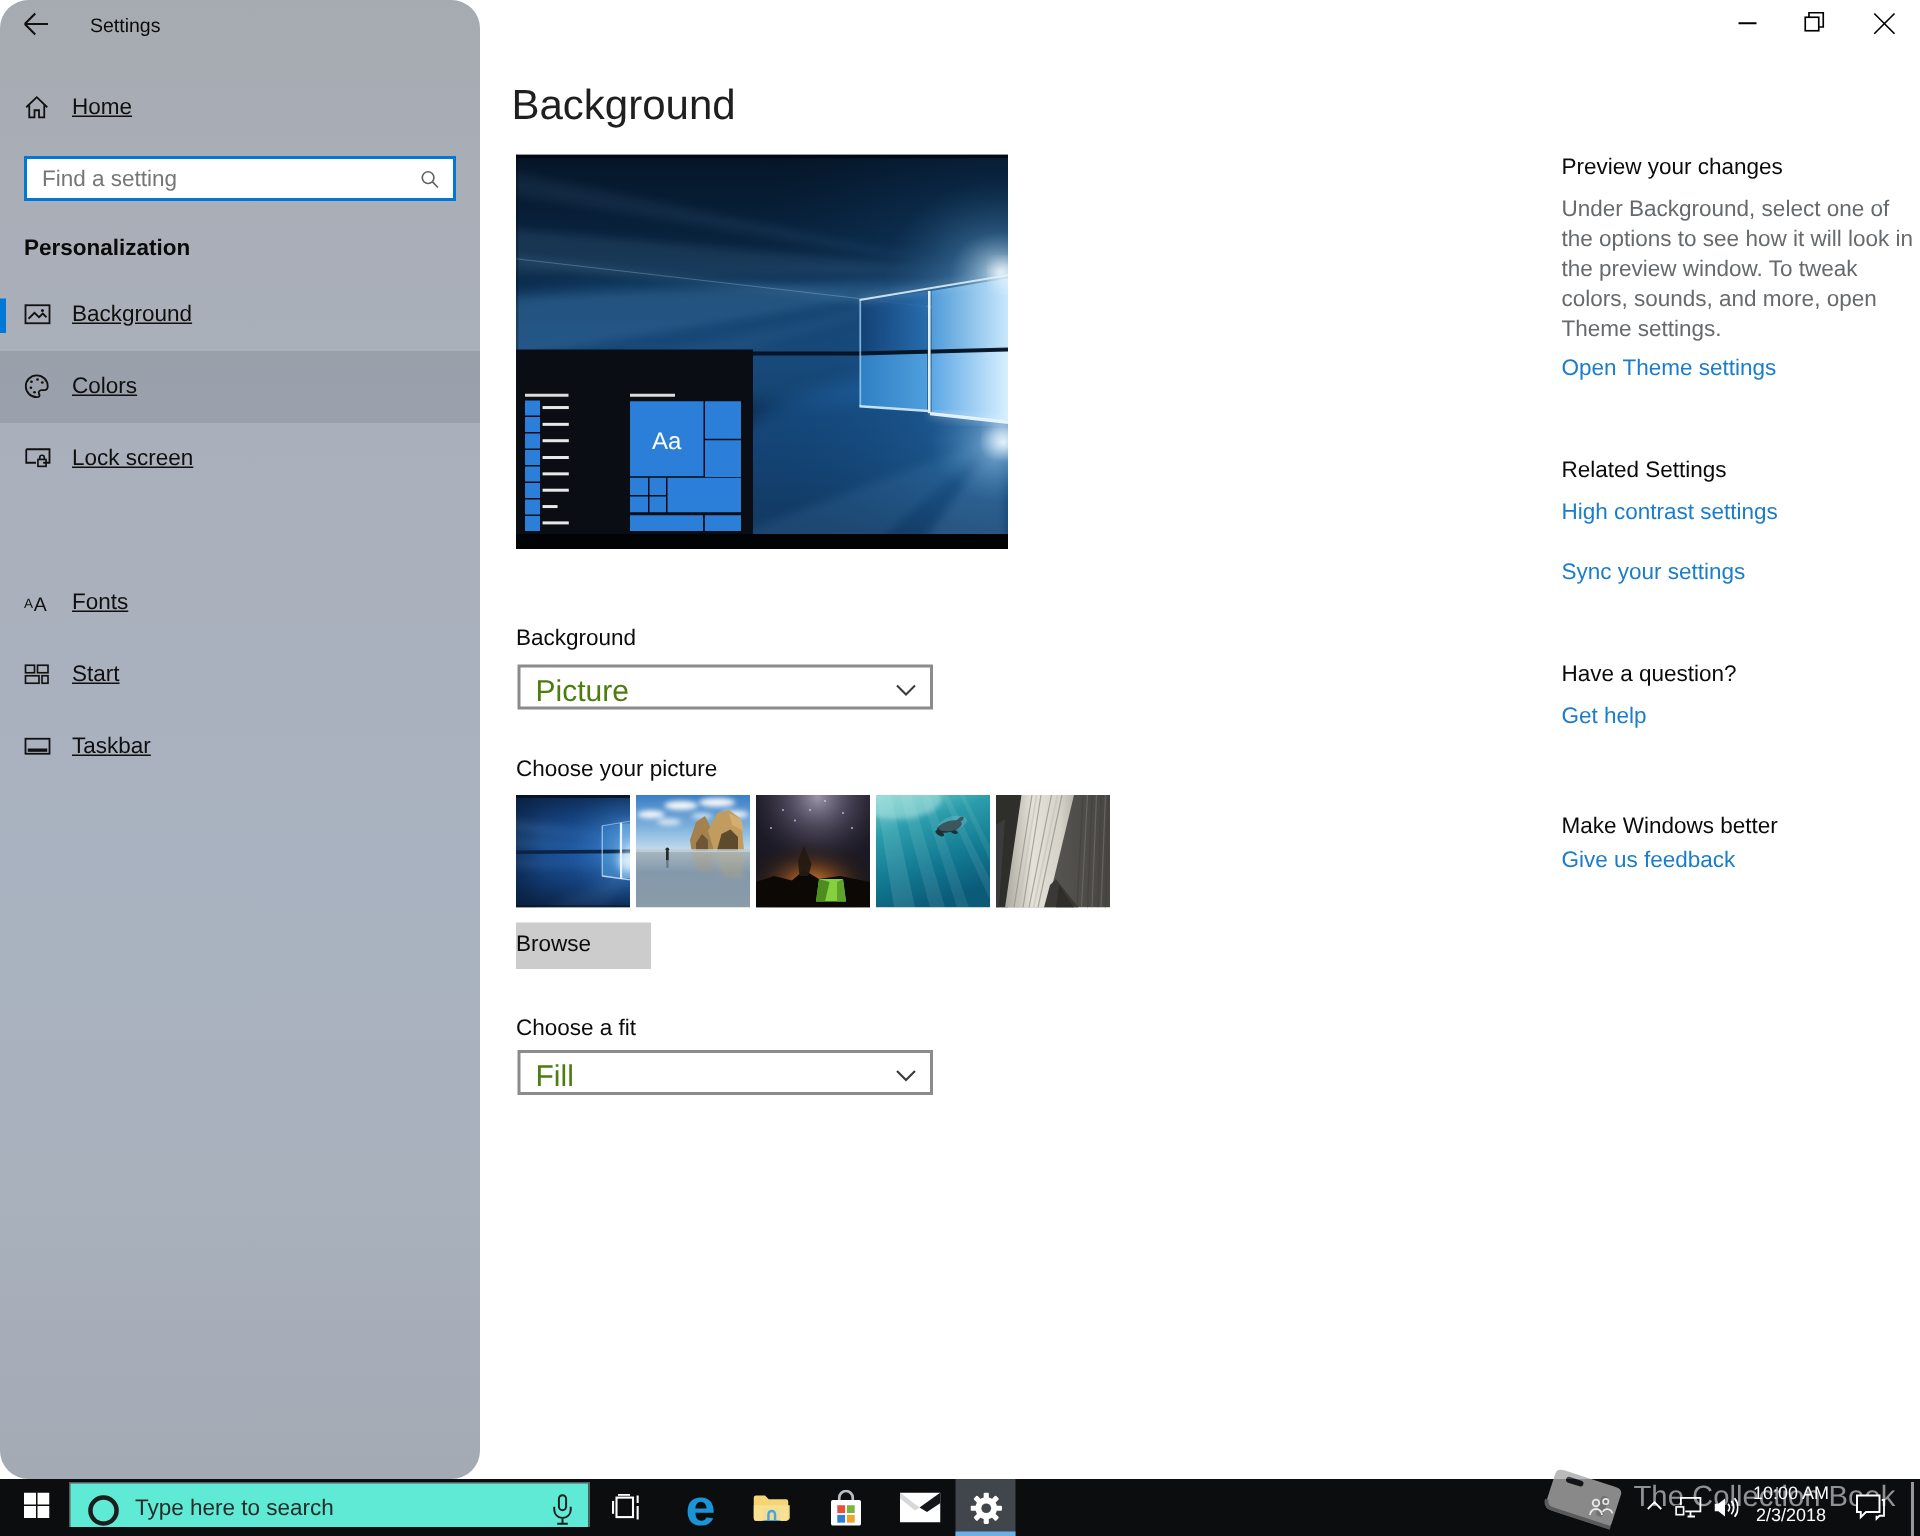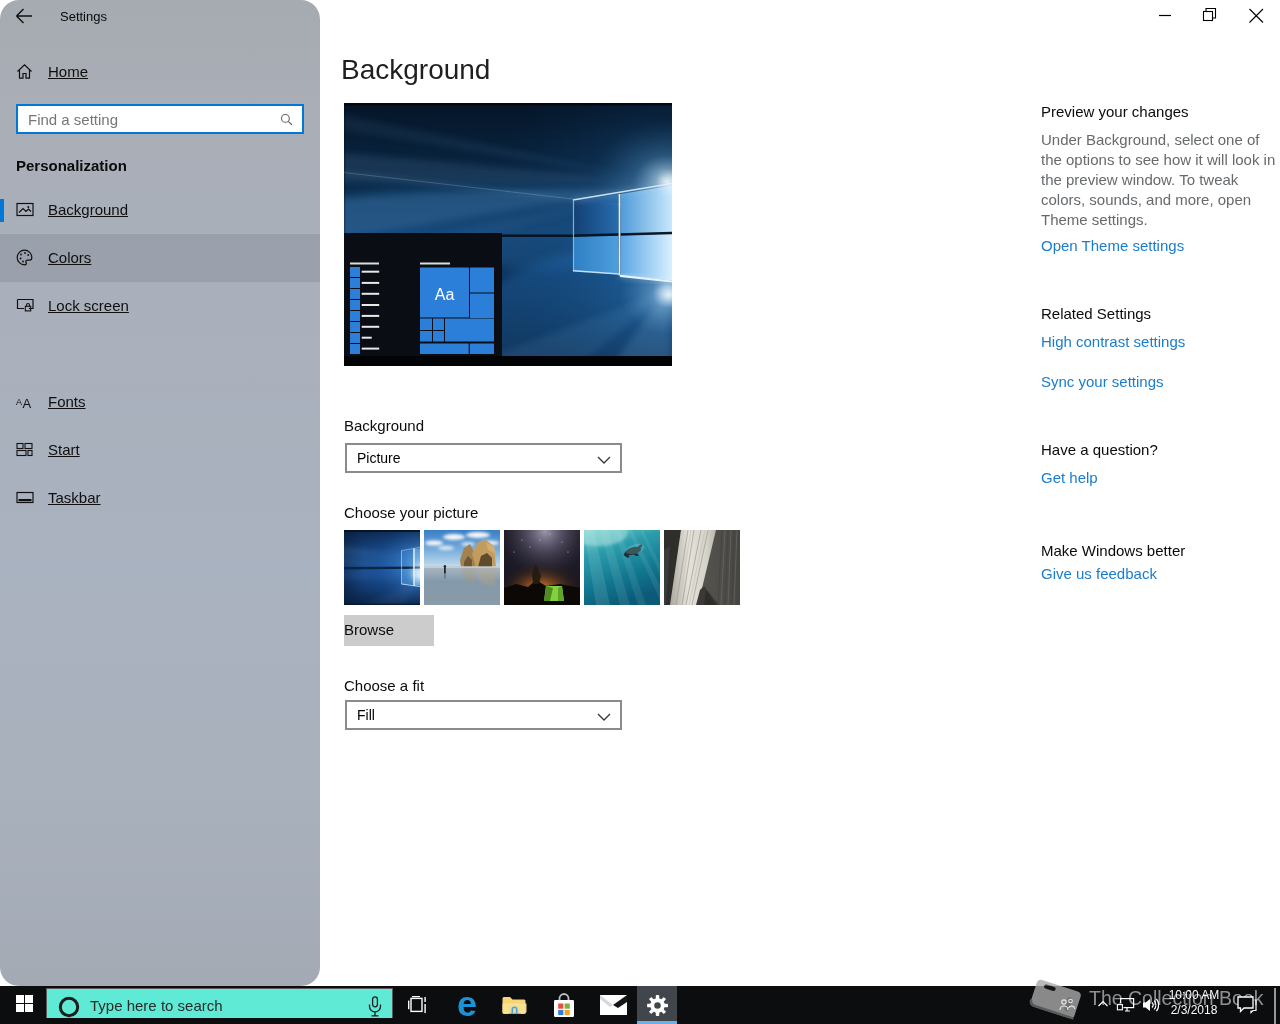--- a/index.html
+++ b/index.html
@@ -36,21 +36,21 @@
 #accent { left:0; top:199px; width:4px; height:23px; background:#0078d7; }
 
 
 #content { left:320px; top:0; width:960px; height:986px; background:#fff; }
 #h1 { left:21px; top:54px; font-size:28px; font-weight:400; color:#1f1f1f; letter-spacing:0px; }
 #preview { left:24px; top:103px; width:328px; height:263px; }
 
 .label { font-size:15px; color:#0c0c0c; }
 .dropdown {
   left:25px; width:277px; height:30px; background:#fff;
-  border:2px solid #8b8b8b; font-size:14px; color:#000000;
+  border:2px solid #8b8b8b; font-size:20px; color:#4d7c0f;
 }
 .dropdown span { position:absolute; left:10px; top:5px; }
 .dropdown svg { position:absolute; right:9px; top:10px; }
 #lblBackground { left:24px; top:417px; }
 #dd1 { top:443px; }
 #lblChoose { left:24px; top:504px; }
 #thumbs { left:24px; top:530px; height:75px; }
 .thumb { position:absolute; top:0; width:76px; height:75px; }
 #browse { left:24px; top:615px; width:90px; height:31px; background:#cccccc; font-size:15px; color:#0c0c0c; text-align:left; line-height:30px; }
 #lblFit { left:24px; top:677px; }

